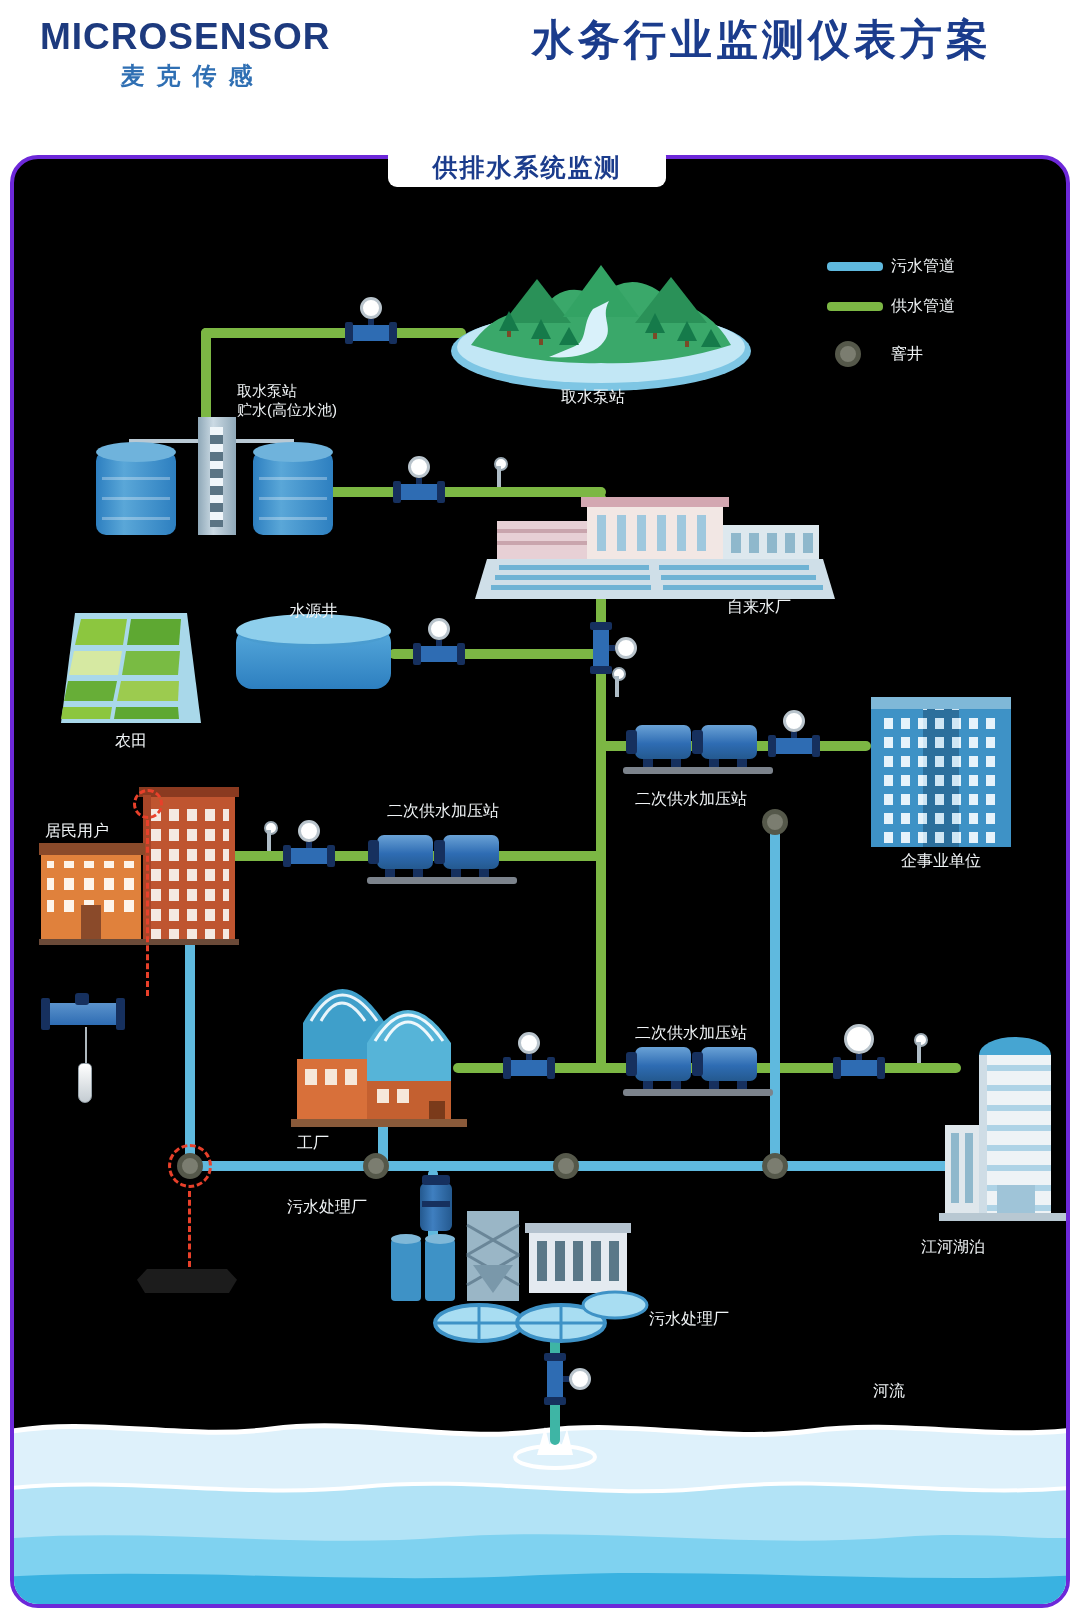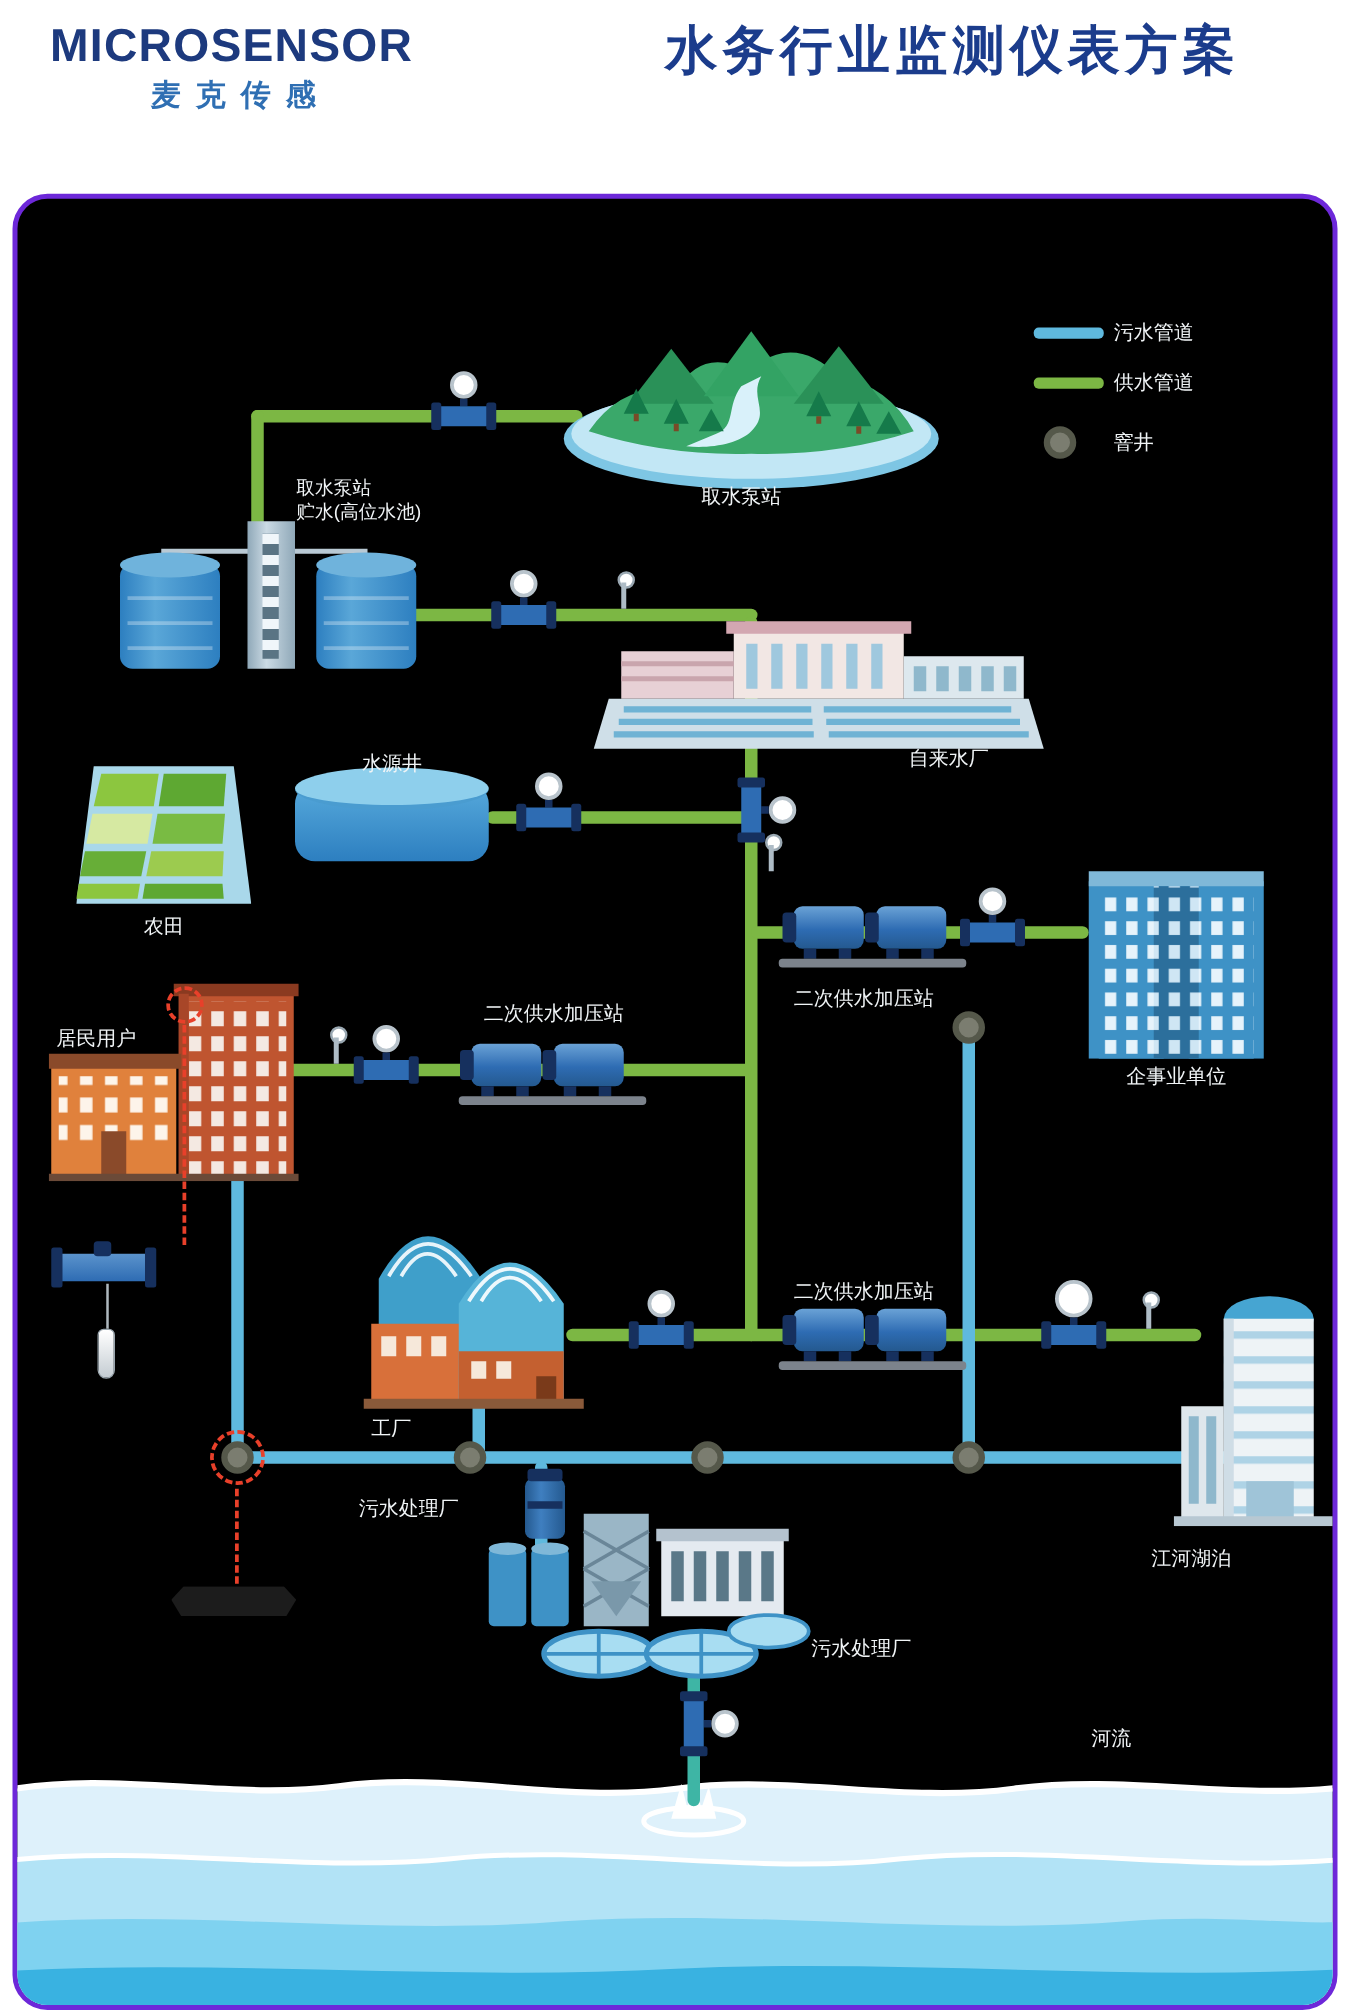--- a/index.html
+++ b/index.html
@@ -406,14 +406,15 @@
       <div class="lbl" style="left:296px;top:1132px">工厂</div>
       <div class="lbl c" style="left:600px;top:1022px;width:180px">二次供水加压站</div>
       <div class="lbl" style="left:286px;top:1196px">污水处理厂</div>
       <div class="lbl" style="left:648px;top:1308px">污水处理厂</div>
       <div class="lbl c" style="left:872px;top:1236px;width:160px">江河湖泊</div>
       <div class="lbl" style="left:872px;top:1380px">河流</div>
 
     </div>
   </div>
 
+  <div class="tab">供排水系统监测</div>
 
 </div>
 
 </body></html>

